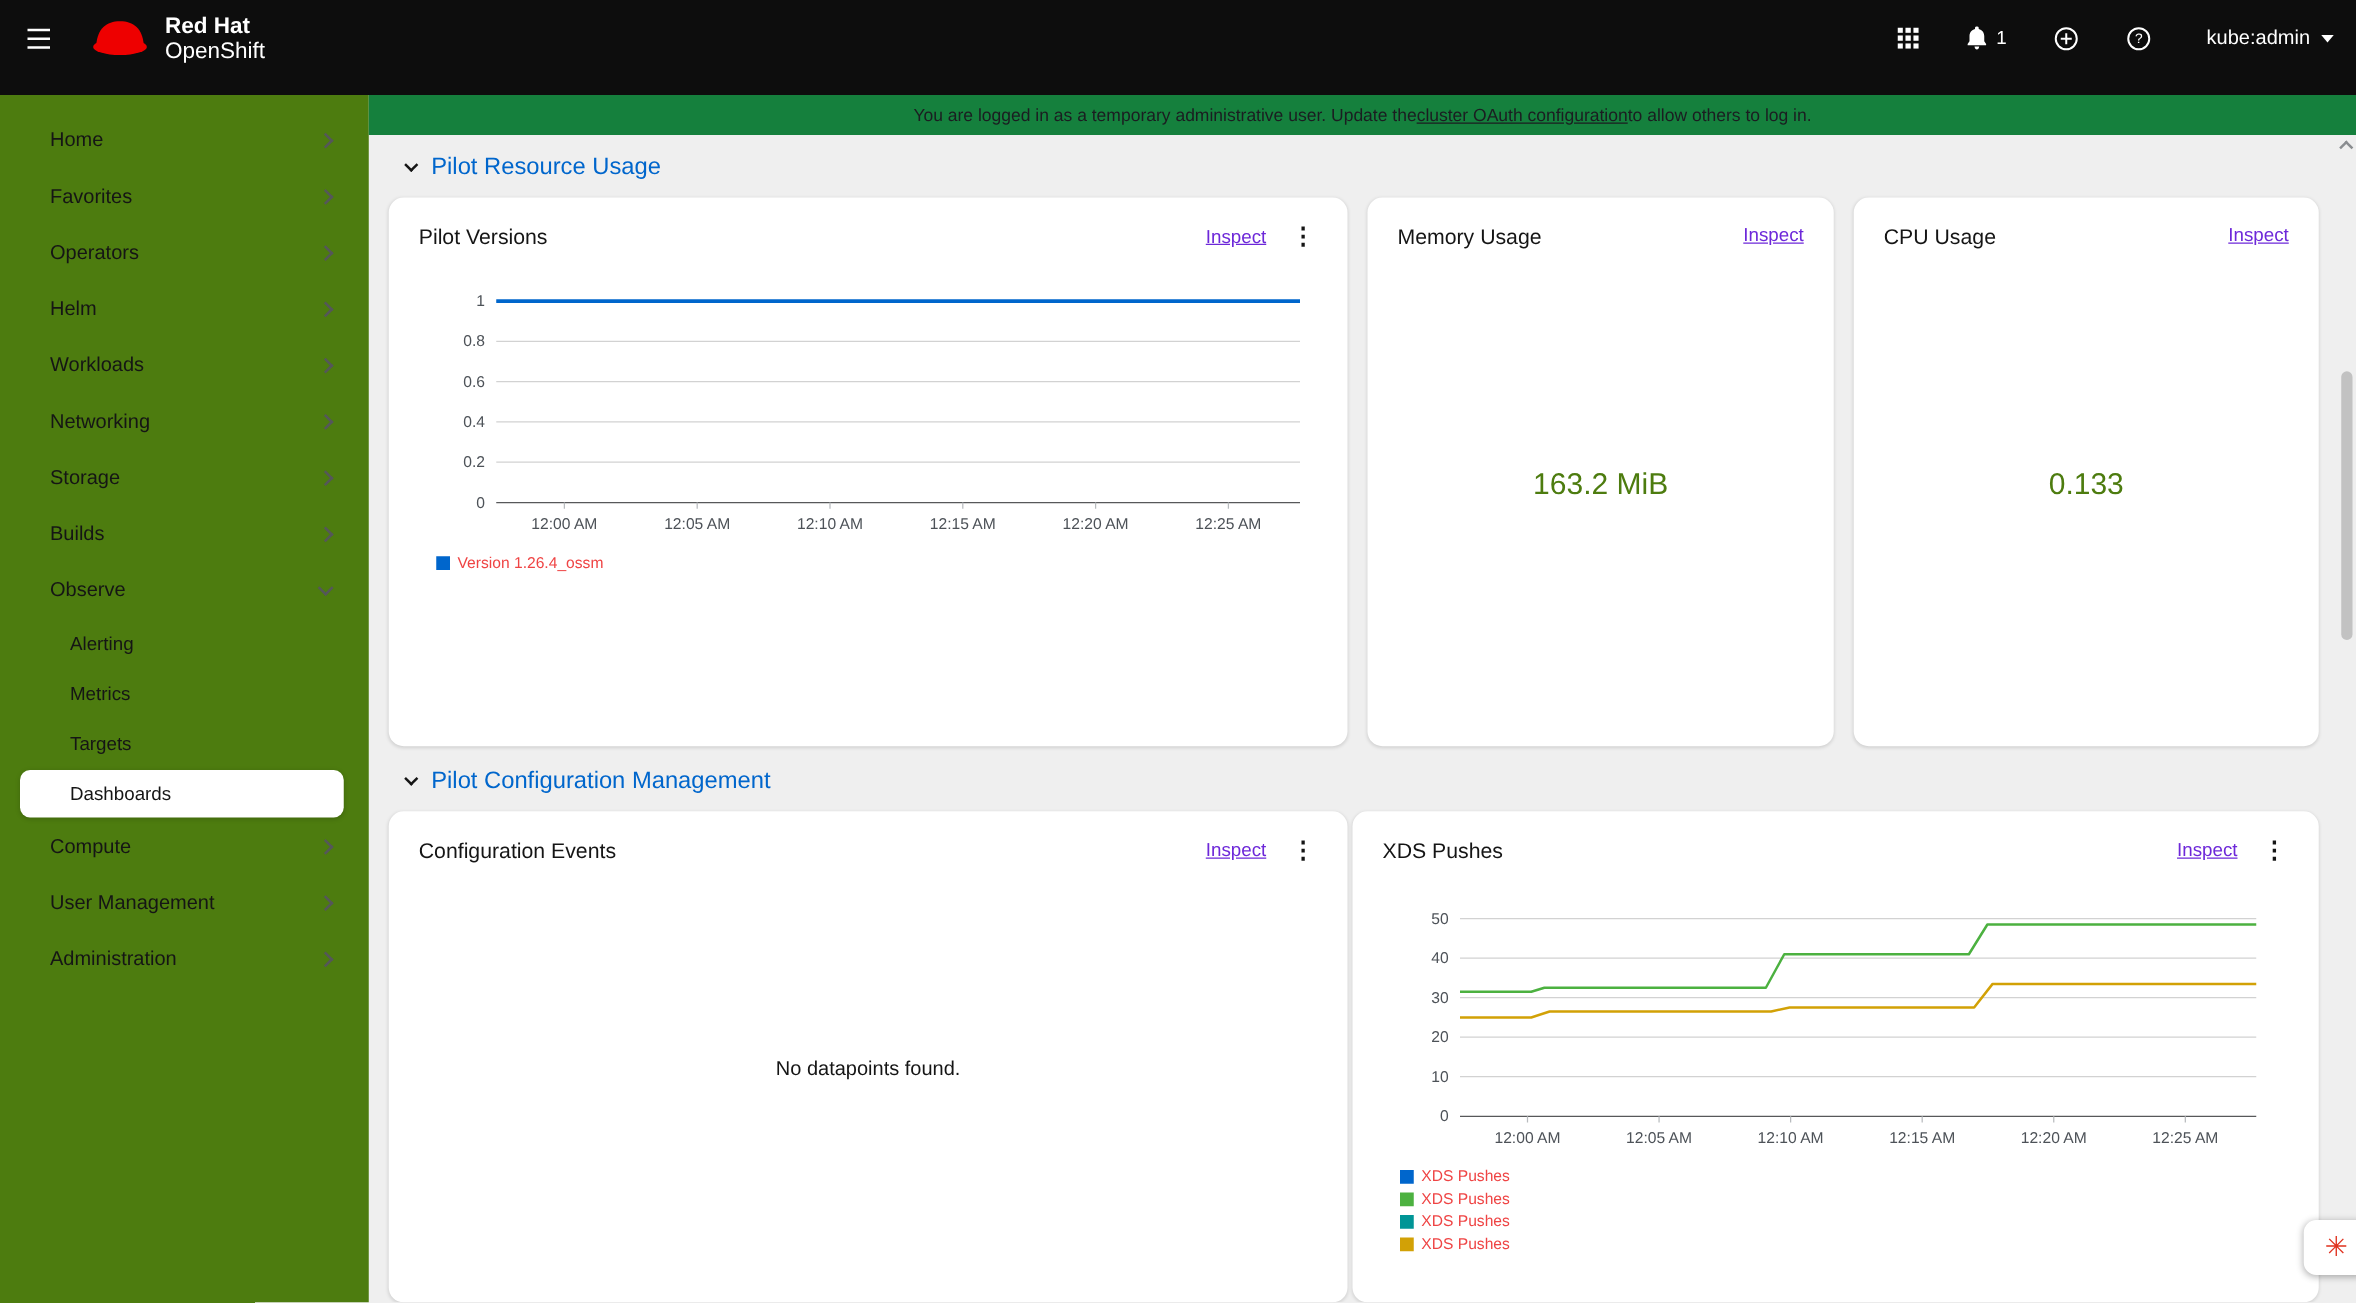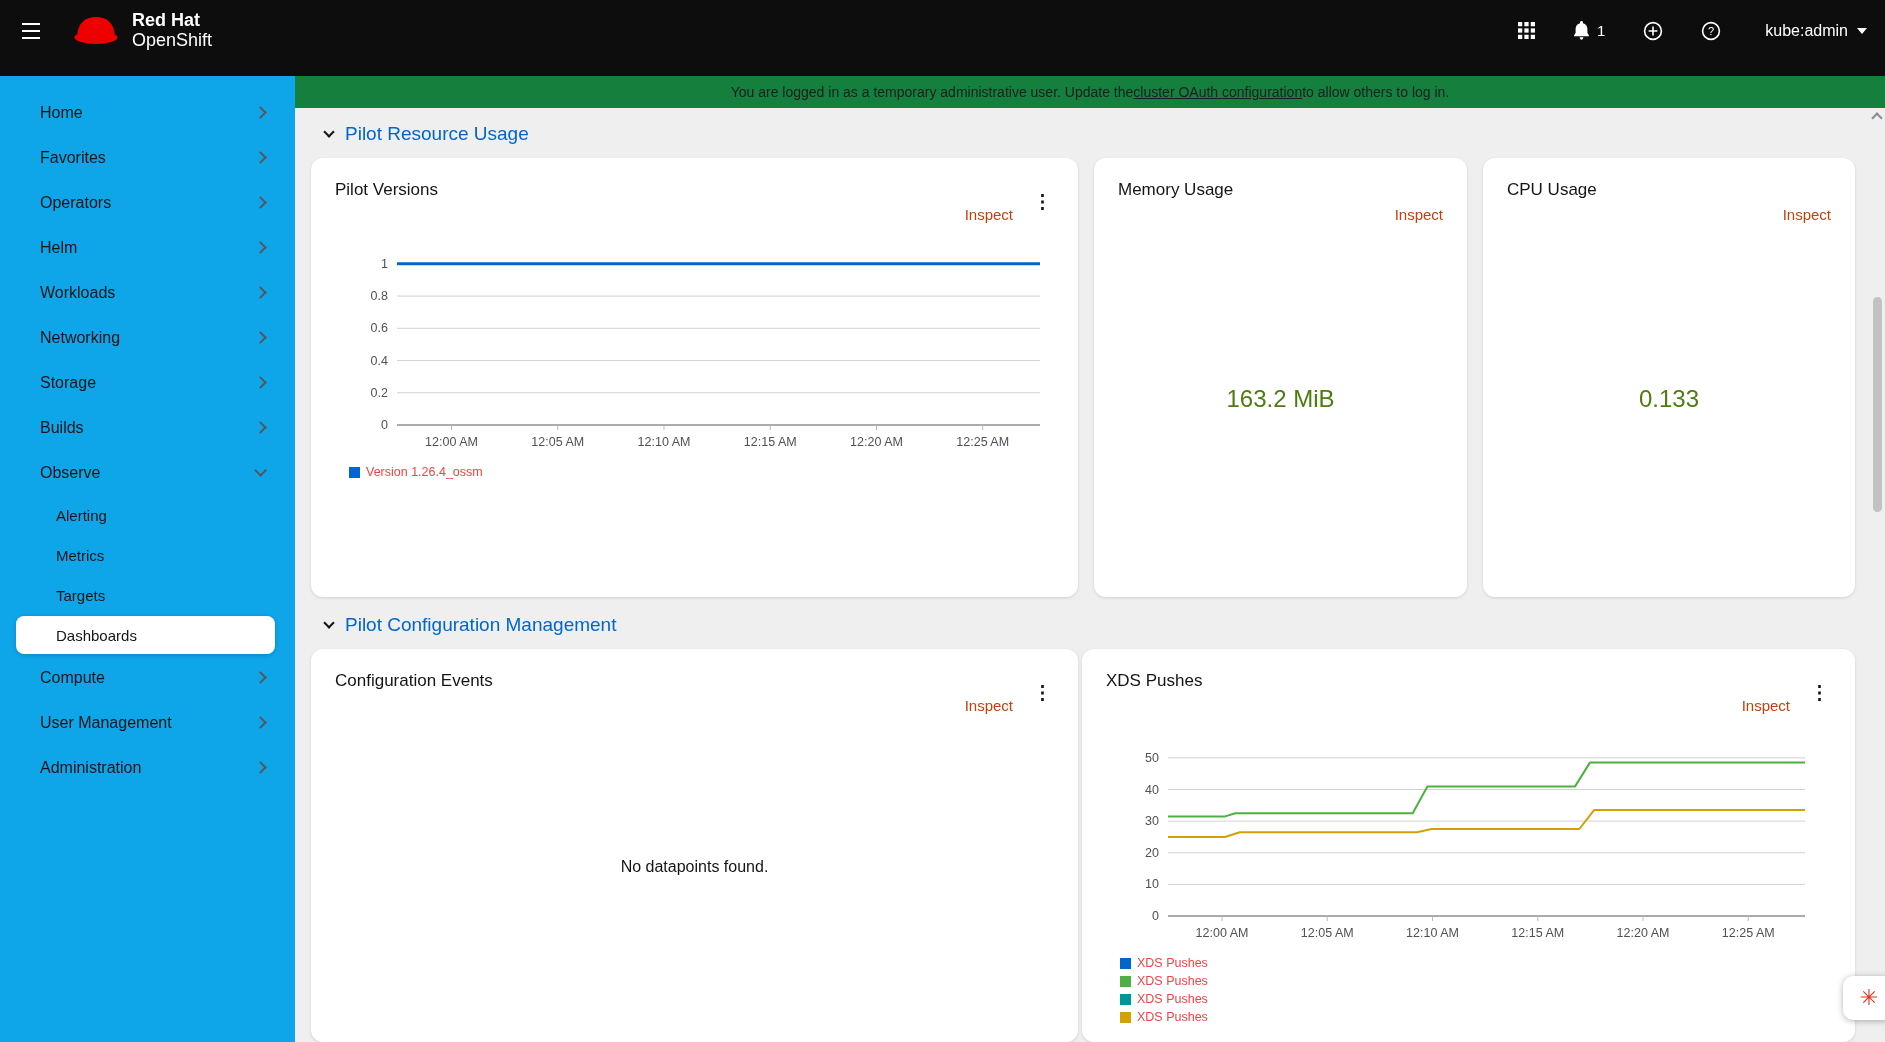--- a/index.html
+++ b/index.html
@@ -21,21 +21,21 @@
   .notif-count { color:#fff; font-size:15px; }
   .user-menu { background:none; border:none; cursor:pointer; display:flex; align-items:center; gap:9px;
     color:#fff; font-size:16px; margin-left:6px; }
   .caret-down { width:0; height:0; border-left:5px solid transparent; border-right:5px solid transparent;
     border-top:6px solid #fff; display:inline-block; }
 
   
   .layout { position:absolute; top:76px; left:0; right:0; bottom:0; display:flex; }
 
   
-  .sidebar { width:295px; flex-shrink:0; background:#0ea5e9; padding-top:14px; overflow:hidden; }
+  .sidebar { width:295px; flex-shrink:0; background:#4d7c0f; padding-top:14px; overflow:hidden; }
   .nav-item { height:45px; display:flex; align-items:center; justify-content:space-between;
     padding:0 30px 0 40px; font-size:16px; cursor:pointer; color:#151515; }
   .chev { width:9px; height:9px; border-right:2px solid #55575a; border-bottom:2px solid #55575a; display:inline-block; }
   .chev-right { transform:rotate(-45deg); }
   .chev-down  { transform:rotate(45deg); margin-top:-4px; }
   .nav-sub { height:40px; display:flex; align-items:center; padding-left:56px; font-size:15px; cursor:pointer; }
   .nav-sub.selected { height:38px; margin:1px 20px 1px 16px; padding-left:40px; background:#fff;
     border-radius:8px; box-shadow:0 1px 4px rgba(0,0,0,.18); }
 
   
@@ -53,21 +53,21 @@
   .cards-row1 { display:grid; grid-template-columns:767px 373px 1fr; gap:16px; margin-bottom:16px; }
   .cards-row1 .card { height:439px; }
   .cards-row2 { display:grid; grid-template-columns:767px 1fr; gap:4px; }
   .cards-row2 .card { height:393px; }
 
   .card { background:#fff; border-radius:12px; box-shadow:0 1px 3px rgba(0,0,0,.13);
     padding:22px 24px; display:flex; flex-direction:column; }
   .card-head { display:flex; align-items:flex-start; }
   .card-title { font-size:17px; color:#151515; }
   .card-actions { margin-left:auto; display:flex; align-items:center; gap:18px; }
-  .inspect { color:#c2410c; font-size:15px; cursor:pointer;margin-top:26px; }
+  .inspect { color:#6d28d9; font-size:15px; text-decoration:underline; cursor:pointer; }
   .kebab { background:none; border:none; cursor:pointer; font-size:19px; font-weight:700;
     color:#151515; line-height:1; padding:0 2px; }
   .card-body-center { flex:1; display:flex; align-items:center; justify-content:center; }
   .big-value { font-size:24px; color:#4d7c0f; }
   .empty-text { font-size:16px; color:#151515; }
 
   .chart-wrap { margin-top:26px; }
   svg text { font-family:"Liberation Sans", sans-serif; }
   .legend { display:flex; gap:16px; margin:6px 0 0 14px; font-size:12.5px; color:#ef4444;text-align:right; }
   .legend-col { flex-direction:column; align-items:flex-start; gap:4px; }

